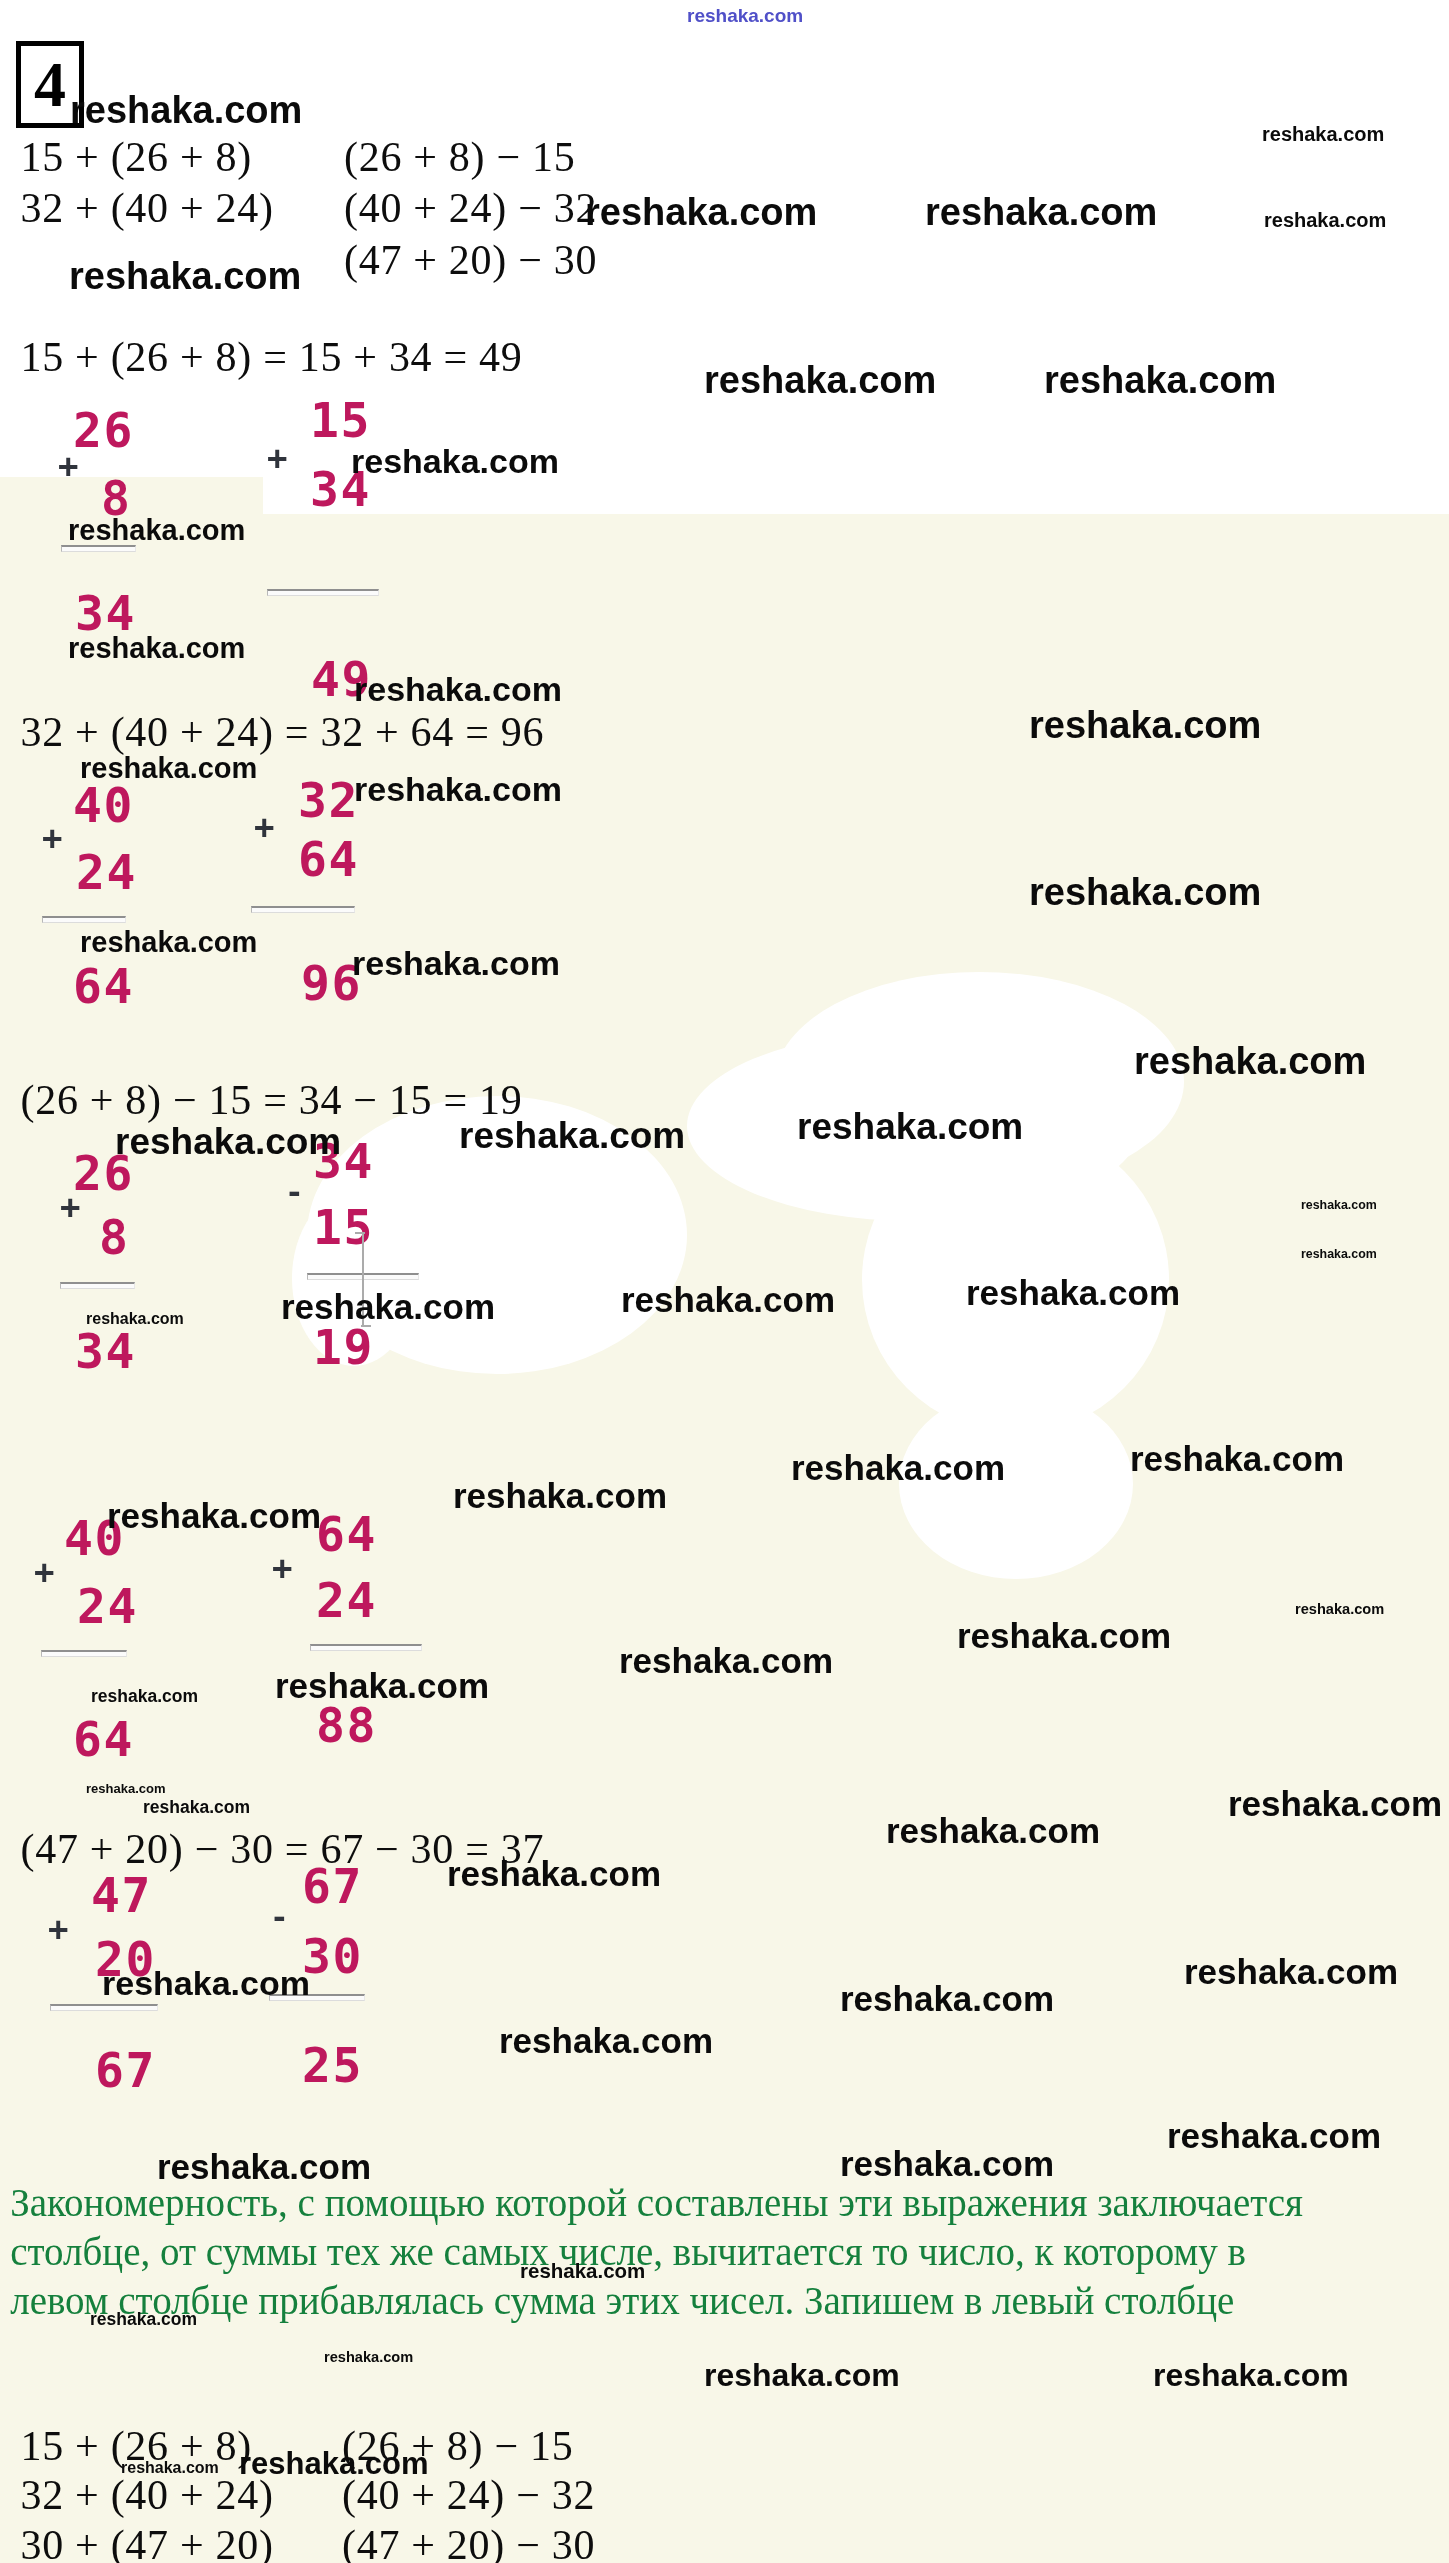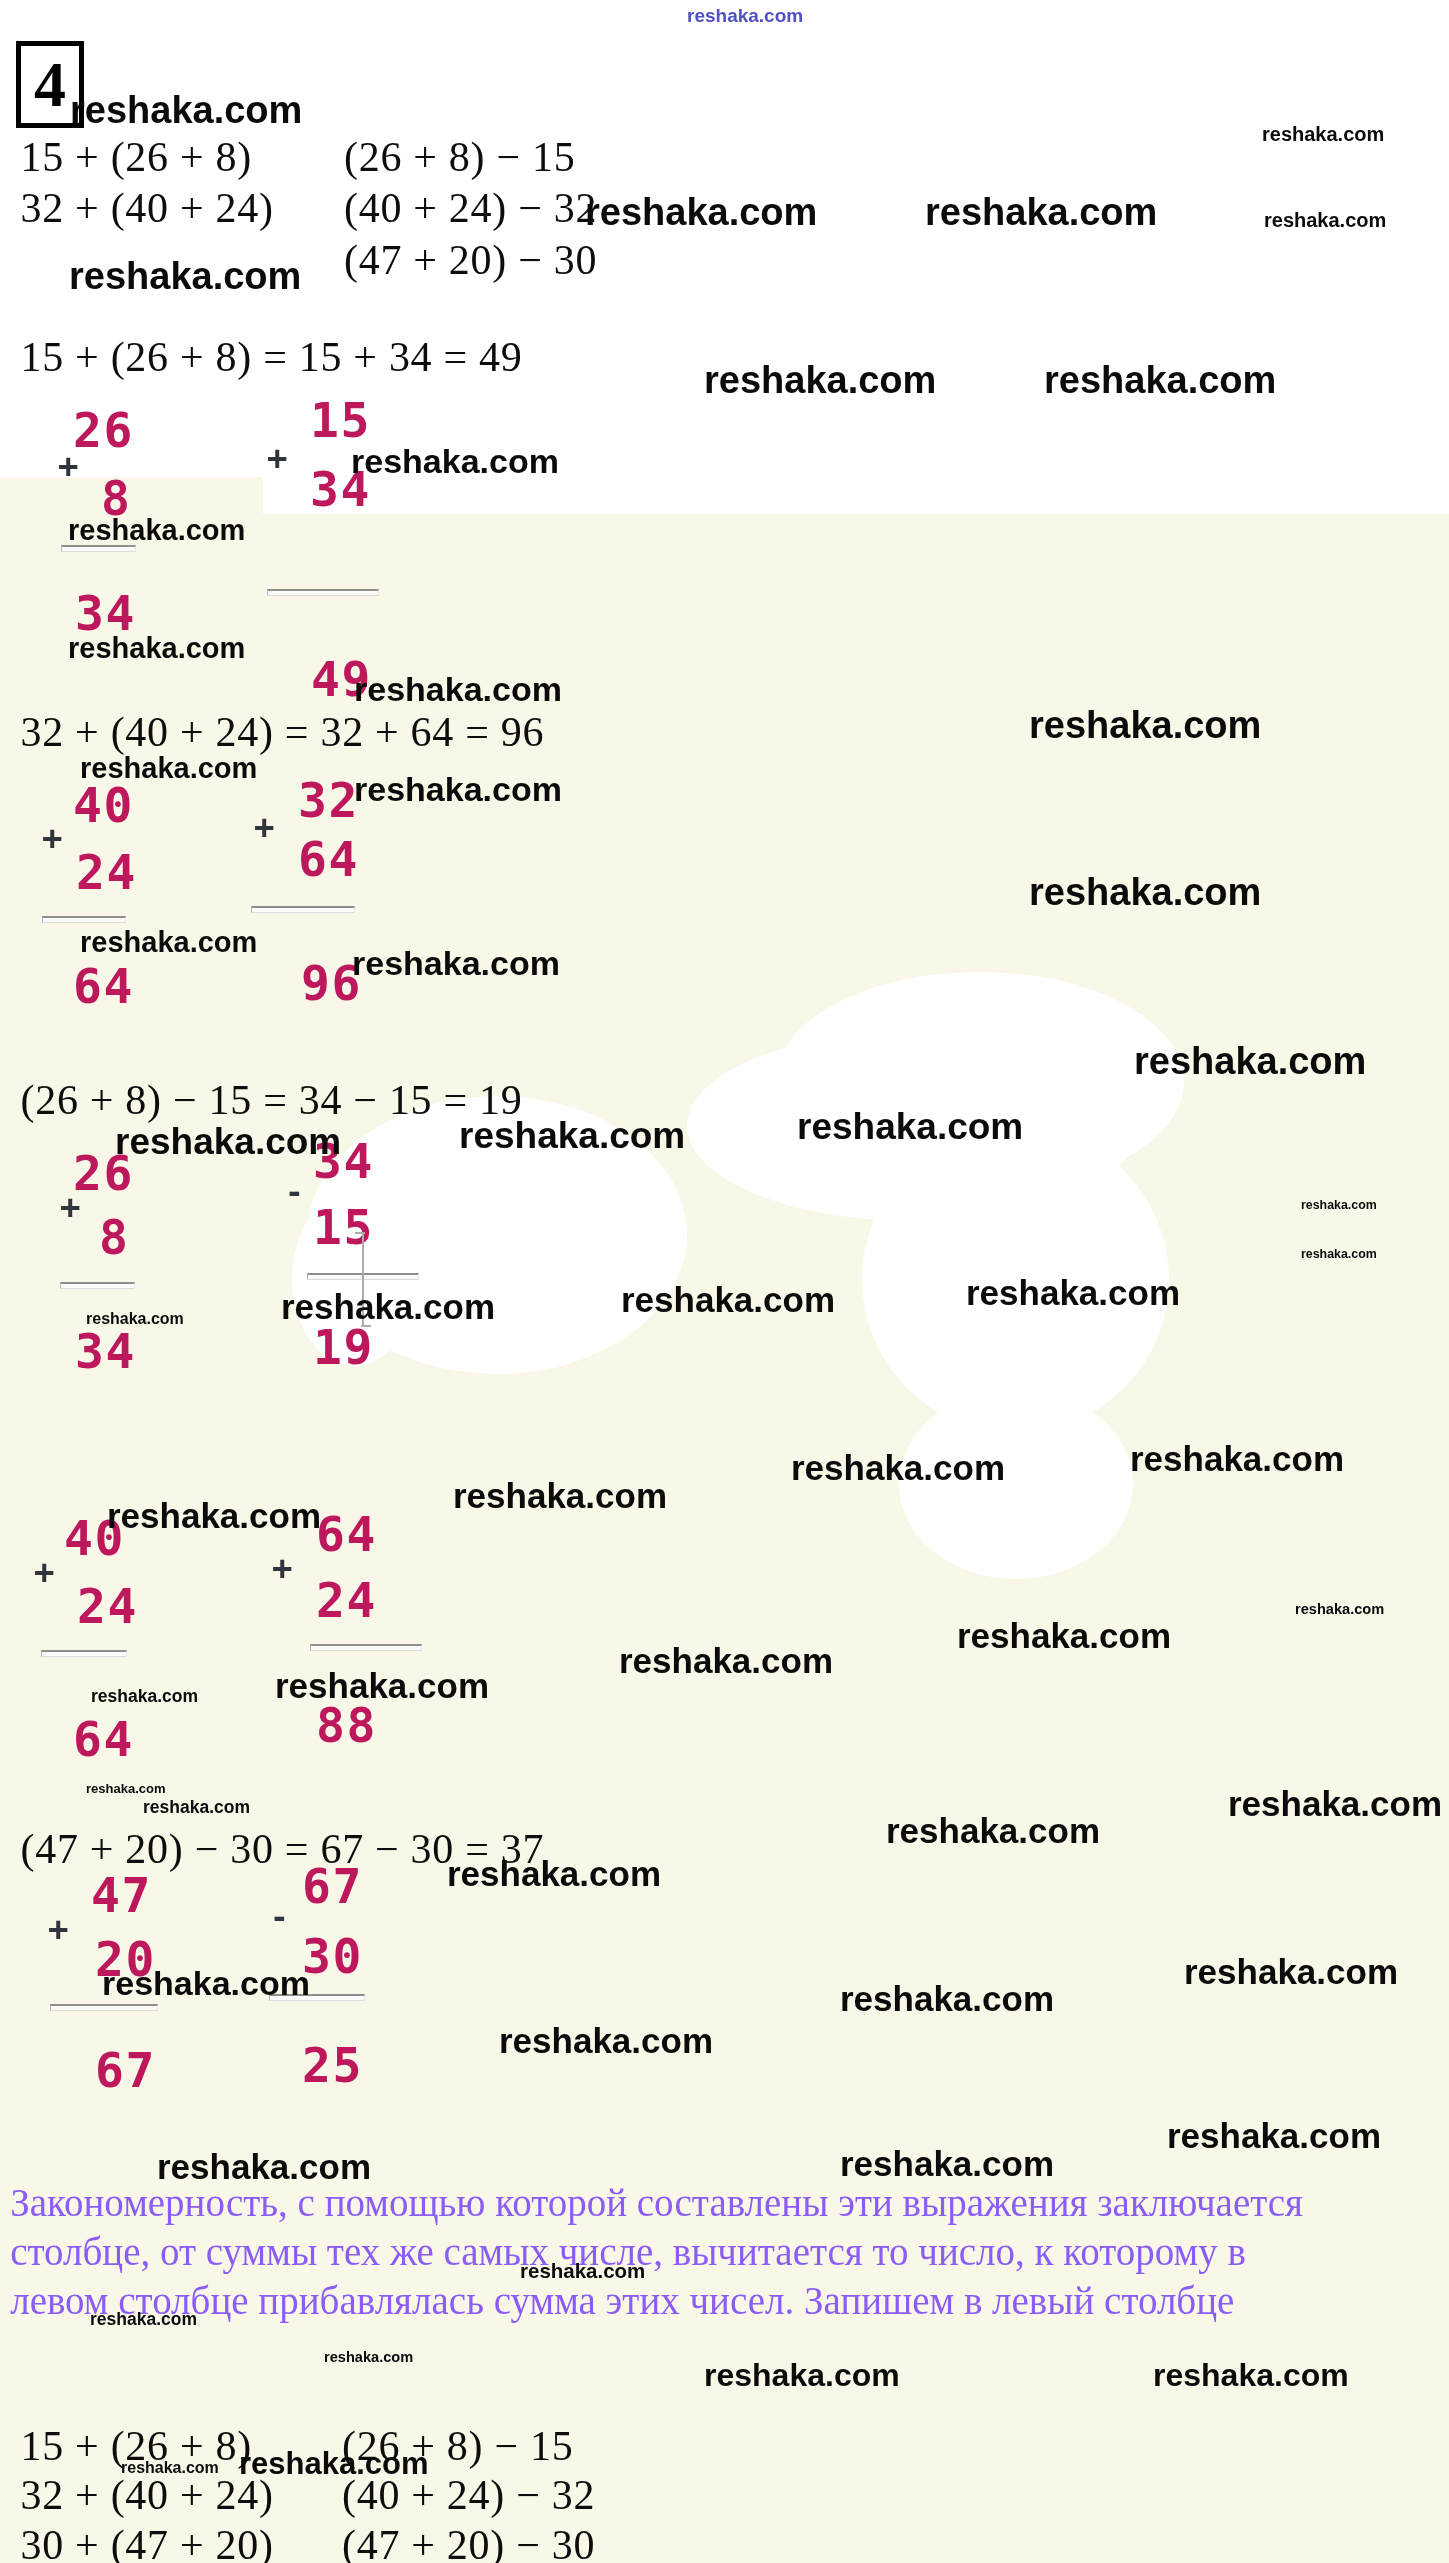--- a/index.html
+++ b/index.html
@@ -30,21 +30,21 @@
     border-bottom:0.7px solid #dcdcdc; border-right:0.7px solid #e8e8e8;
   }
   .wm {
     position:absolute; font-family:"Liberation Sans", sans-serif; font-weight:600;
     color:#0b0b0b; line-height:1; white-space:nowrap;
   }
   .wm.blue { color:#5050c8; font-weight:700; }
   .para {
     position:absolute; left:10.2px; top:2178px; width:1432px;
     font-family:"Liberation Serif", serif; font-size:39px; line-height:49px;
-    color:#8b5cf6; white-space:nowrap;
+    color:#15803d; white-space:nowrap;
   }
   .para span { display:block; }
   .cursor { position:absolute; left:355px; top:1232px; width:16px; height:95px; }
   .cursor .bar { position:absolute; left:7.3px; top:0; width:2.2px; height:95px; background:#ababab; }
   .cursor .cap-t { position:absolute; left:0;  top:0;  width:10.2px; height:2.2px; background:#ababab; }
   .cursor .cap-b { position:absolute; left:5.8px; bottom:0; width:10.2px; height:2.2px; background:#ababab; }
 </style>
 </head>
 <body>
 

